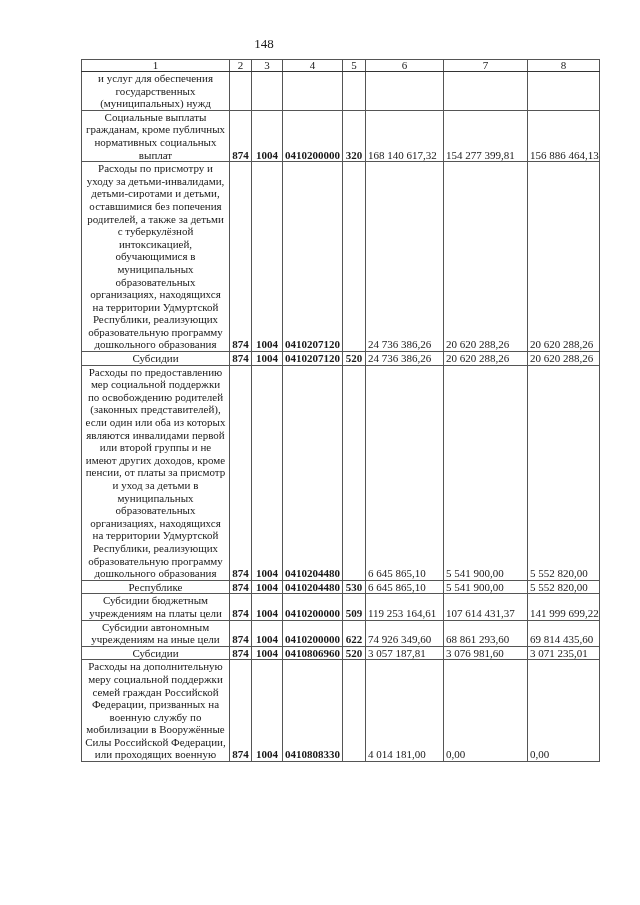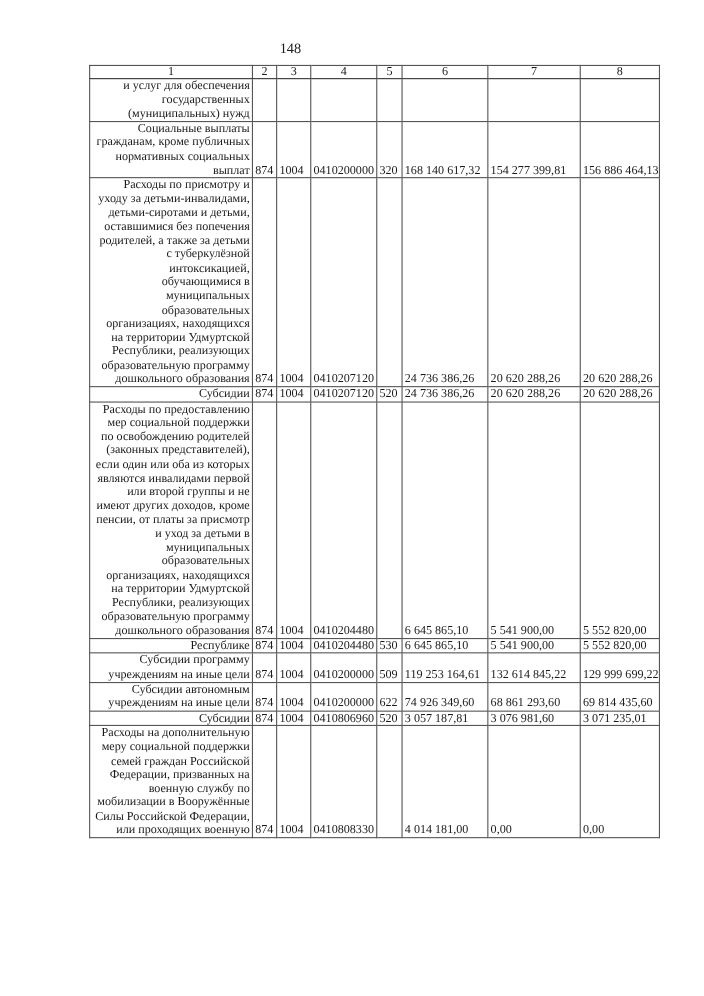--- a/index.html
+++ b/index.html
@@ -4,22 +4,22 @@
   <style>
     html, body { margin: 0; padding: 0; background: #ffffff; }
     body { width: 640px; height: 905px; position: relative; overflow: hidden;
            font-family: "Liberation Serif", "DejaVu Serif", serif; color: #1a1a1a; }
     .page-number { position: absolute; top: 36px; left: 0; width: 528px; text-align: center;
                    font-size: 13px; }
     table.budget { position: absolute; top: 59px; left: 81px; width: 518px;
                    border-collapse: collapse; table-layout: fixed; font-size: 11px; line-height: 12.6px; }
     table.budget td, table.budget th { border: 1px solid #555; padding: 0 2px; vertical-align: bottom; }
     table.budget th { font-weight: normal; text-align: center; height: 11px; line-height: 11px; border-bottom: 1.5px solid #333; }
-    td.name { text-align: right; vertical-align: top; padding-left: 2px; }
-    td.c { text-align: left; white-space: nowrap; }
+    td.name { text-align: center; vertical-align: top; padding-left: 2px; }
+    td.c { text-align: center; white-space: nowrap; font-weight: bold; }
     td.num { text-align: left; white-space: nowrap; padding-right: 1px; }
     col.c1 { width: 148px; } col.c2 { width: 22px; } col.c3 { width: 31px; }
     col.c4 { width: 60px; } col.c5 { width: 23px; } col.c6 { width: 78px; }
     col.c7 { width: 84px; } col.c8 { width: 72px; }
   </style>
 </head>
 <body>
 
 <div class="page-number">148</div>
 
@@ -101,28 +101,28 @@
         <td class="name">Республике</td>
         <td class="c">874</td>
         <td class="c">1004</td>
         <td class="c">0410204480</td>
         <td class="c">530</td>
         <td class="num">6 645 865,10</td>
         <td class="num">5 541 900,00</td>
         <td class="num">5 552 820,00</td>
       </tr>
       <tr>
-        <td class="name">Субсидии программу учреждениям на иные цели</td>
+        <td class="name">Субсидии бюджетным учреждениям на платы цели</td>
         <td class="c">874</td>
         <td class="c">1004</td>
         <td class="c">0410200000</td>
         <td class="c">509</td>
         <td class="num">119 253 164,61</td>
-        <td class="num">132 614 845,22</td>
-        <td class="num">129 999 699,22</td>
+        <td class="num">107 614 431,37</td>
+        <td class="num">141 999 699,22</td>
       </tr>
       <tr>
         <td class="name">Субсидии автономным учреждениям на иные цели</td>
         <td class="c">874</td>
         <td class="c">1004</td>
         <td class="c">0410200000</td>
         <td class="c">622</td>
         <td class="num">74 926 349,60</td>
         <td class="num">68 861 293,60</td>
         <td class="num">69 814 435,60</td>

